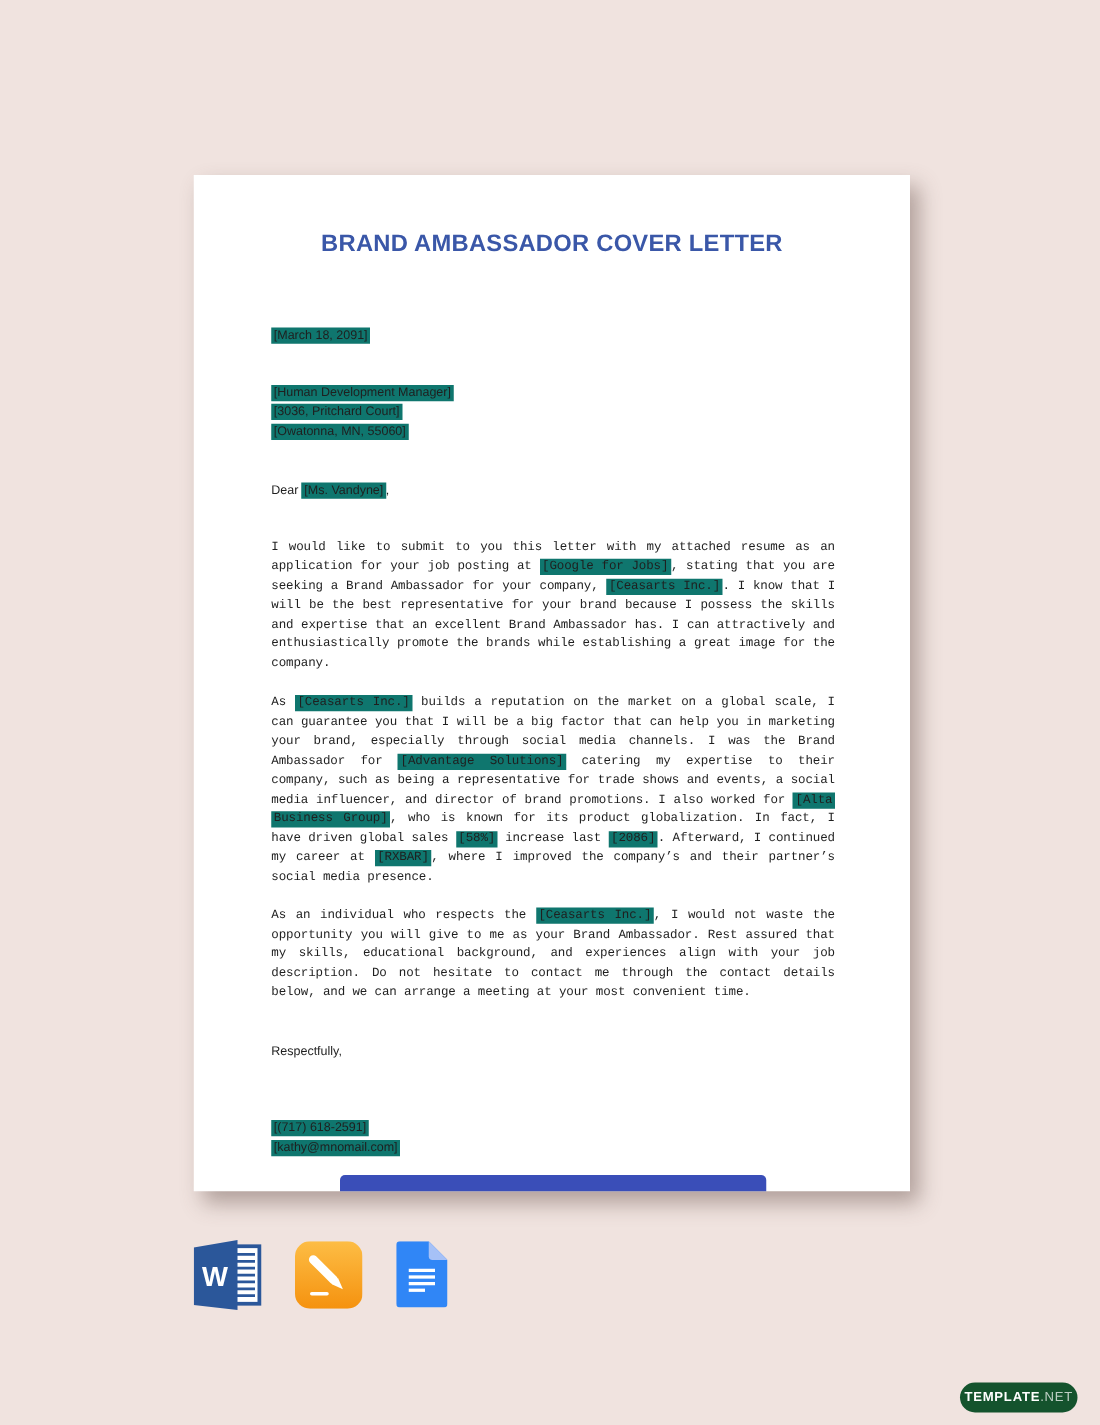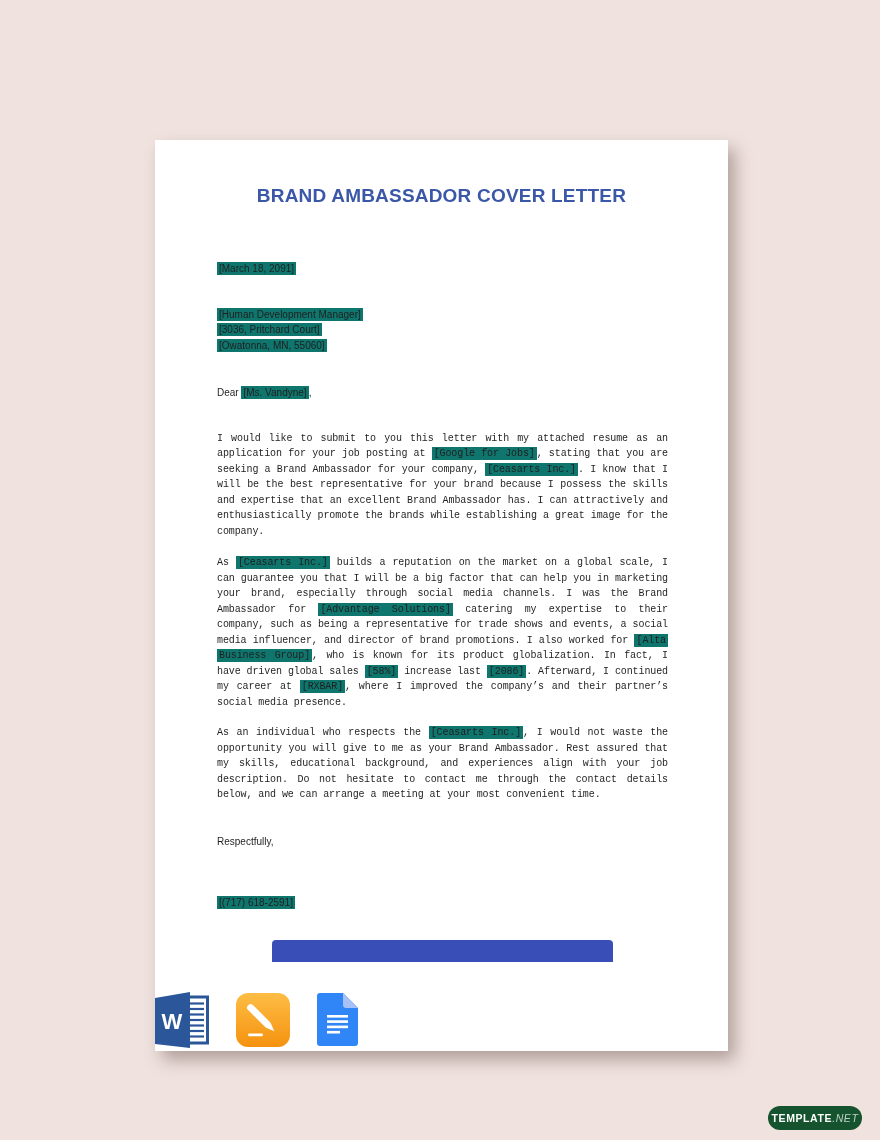--- a/index.html
+++ b/index.html
@@ -1,19 +1,19 @@
 <!DOCTYPE html>
 <html><head>
 <meta charset="utf-8">
 <style>
   html,body{margin:0;padding:0;width:880px;height:1140px;overflow:hidden;}
   body{background:#f0e3df;font-family:"Liberation Sans",sans-serif;position:relative;}
 
   .page{
-    position:absolute;left:155px;top:140px;width:573px;height:911px;
+    position:absolute;left:155px;top:140px;width:573px;height:813px;
     background:#ffffff;overflow:hidden;
     box-shadow:7px 9px 16px rgba(100,78,72,0.45);
   }
   .title{
     margin:44px 0 0 0;text-align:center;
     font-size:19px;line-height:24px;font-weight:bold;color:#3a57a8;
     letter-spacing:0.2px;
   }
   .content{padding:0 60px 0 62px;color:#1f1f1f;}
   .hl{background:#0f766e;padding:1px 2px;box-decoration-break:clone;-webkit-box-decoration-break:clone;}
@@ -41,41 +41,42 @@
   .fmt-pages{width:54px;height:54px;margin-left:25px;margin-top:1px;}
   .fmt-docs{width:41px;height:53px;margin-left:27px;margin-top:1px;}
 
   .badge{
     position:absolute;left:768px;top:1106px;width:94px;height:24px;
     background:#14532d;border-radius:12px;
     display:flex;align-items:center;justify-content:center;
     font-size:10.5px;font-weight:bold;letter-spacing:0.6px;
   }
   .badge .b1{color:#ffffff;}
-  .badge .b2{color:rgba(255,255,255,0.72);font-weight:normal;font-style:italic;}
+  .badge .b2{color:rgba(255,255,255,0.72);font-weight:normal;}
 </style>
 </head>
 <body>
 
 <div class="page">
   <h1 class="title">BRAND AMBASSADOR COVER LETTER</h1>
   <div class="content">
     <div class="date-line"><span class="hl">[March 18, 2091]</span></div>
     <div class="recipient">
         <div class="hl-line"><span class="hl">[Human Development Manager]</span></div>
         <div class="hl-line"><span class="hl">[3036, Pritchard Court]</span></div>
         <div class="hl-line"><span class="hl">[Owatonna, MN, 55060]</span></div>
       </div>
     <p class="salutation"><span>Dear </span><span class="hl">[Ms. Vandyne]</span><span>,</span></p>
     <p class="para para-1"><span>I would like to submit to you this letter with my attached resume as an application for your job posting at </span><span class="hl">[Google for Jobs]</span><span>, stating that you are seeking a Brand Ambassador for your company, </span><span class="hl">[Ceasarts Inc.]</span><span>. I know that I will be the best representative for your brand because I possess the skills and expertise that an excellent Brand Ambassador has. I can attractively and enthusiastically promote the brands while establishing a great image for the company.</span></p>
     <p class="para para-2"><span>As </span><span class="hl">[Ceasarts Inc.]</span><span> builds a reputation on the market on a global scale, I can guarantee you that I will be a big factor that can help you in marketing your brand, especially through social media channels. I was the Brand Ambassador for </span><span class="hl">[Advantage Solutions]</span><span> catering my expertise to their company, such as being a representative for trade shows and events, a social media influencer, and director of brand promotions. I also worked for </span><span class="hl">[Alta Business Group]</span><span>, who is known for its product globalization. In fact, I have driven global sales </span><span class="hl">[58%]</span><span> increase last </span><span class="hl">[2086]</span><span>. Afterward, I continued my career at </span><span class="hl">[RXBAR]</span><span>, where I improved the company’s and their partner’s social media presence.</span></p>
     <p class="para para-3"><span>As an individual who respects the </span><span class="hl">[Ceasarts Inc.]</span><span>, I would not waste the opportunity you will give to me as your Brand Ambassador. Rest assured that my skills, educational background, and experiences align with your job description. Do not hesitate to contact me through the contact details below, and we can arrange a meeting at your most convenient time.</span></p>
     <p class="closing">Respectfully,</p>
     <div class="signature">
         <div class="hl-line"><span class="hl">[(717) 618-2591]</span></div>
+        <div class="hl-line"><span class="hl">[kathy@mnomail.com]</span></div>
       </div>
   </div>
   <div class="download-btn"></div>
 </div>
 
 <div class="formats">
 
   <svg class="fmt fmt-word" viewBox="0 0 56 56">
     <rect x="23.5" y="5" width="29" height="46" fill="#ffffff" stroke="#2b579a" stroke-width="3"></rect>
     <g stroke="#2b579a" stroke-width="2.2">

